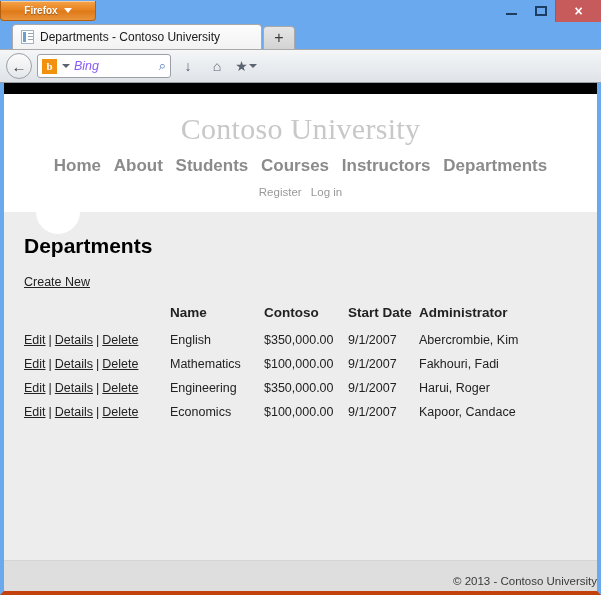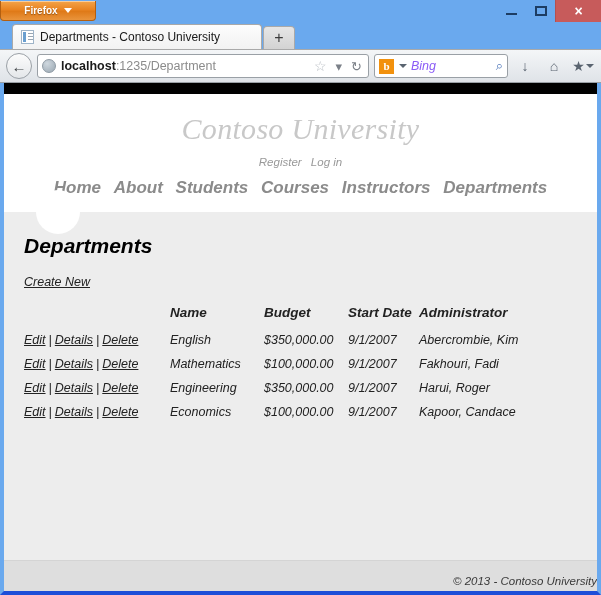--- a/index.html
+++ b/index.html
@@ -150,22 +150,21 @@
     border-left: 4px solid transparent; border-right: 4px solid transparent;
     border-top: 4px solid #5a6470;
   }
 
   
   #viewport {
     flex: 1 1 auto; position: relative; overflow: hidden;
     background: #bef264;
     border-left: 4px solid #6aa9ee;
     border-right: 4px solid #6aa9ee;
-    border-bottom: 4px solid #1d4ed8;
-    font-style: italic;
+    border-bottom: 4px solid #c2410c;
   }
   #page { position: absolute; inset: 0; overflow: hidden; background: #ededed; }
 
   #topbar-black { height: 11px; background: #000; }
 
   #site-header {
     background: #fff; position: relative;
     padding-top: 18px; padding-bottom: 14px;
   }
   #site-title {
@@ -262,27 +261,20 @@
     <div id="tab-newtab">
       <span>+</span>
     </div>
   </div>
 
   <div id="navbar">
     <div id="back-button">
       <span>←</span>
     </div>
 
-    <div id="urlbar">
-      <span id="site-identity-icon"></span>
-      <span id="url-text"><span class="host">localhost</span><span>:1235/Department</span></span>
-      <span class="urlbar-icon" id="star-icon">☆</span>
-      <span class="urlbar-icon">▾</span>
-      <span class="urlbar-icon">↻</span>
-    </div>
 
     <div id="searchbar">
       <span id="bing-icon">b</span>
       <span class="tiny-caret"></span>
       <span id="search-placeholder">Bing</span>
       <span id="search-magnifier">⌕</span>
     </div>
 
     <div class="toolbar-icon">
       <span>↓</span>
@@ -296,49 +288,49 @@
     </div>
   </div>
 
   <div id="viewport">
     <div id="page">
 
       <div id="topbar-black"></div>
 
       <div id="site-header">
         <div id="site-title">Contoso University</div>
-
-        <div id="account-links">
-          <a href="#">Register</a>
-          <a href="#">Log in</a>
-        </div>
 
         <div id="mainnav">
           <a href="#">Home</a>
           <a href="#">About</a>
           <a href="#">Students</a>
           <a href="#">Courses</a>
           <a href="#">Instructors</a>
           <a href="#">Departments</a>
         </div>
 
+        <div id="account-links">
+          <a href="#">Register</a>
+          <a href="#">Log in</a>
+        </div>
+
         <div id="header-curve"></div>
       </div>
 
       <div id="content">
         <h1 id="page-title">Departments</h1>
 
         <a href="#" id="create-new-link">Create New</a>
 
         <table id="departments-table">
           <thead>
             <tr>
               <th class="col-actions"></th>
               <th class="col-name">Name</th>
-              <th class="col-budget">Budget</th>
+              <th class="col-budget">Contoso</th>
               <th class="col-date">Start Date</th>
               <th class="col-admin">Administrator</th>
             </tr>
           </thead>
           <tbody id="departments-tbody">
               <tr>
                 <td class="col-actions row-links"><a href="#">Edit</a><span class="sep">|</span><a href="#">Details</a><span class="sep">|</span><a href="#">Delete</a></td>
                 <td class="col-name">English</td>
                 <td class="col-budget">$350,000.00</td>
                 <td class="col-date">9/1/2007</td>

